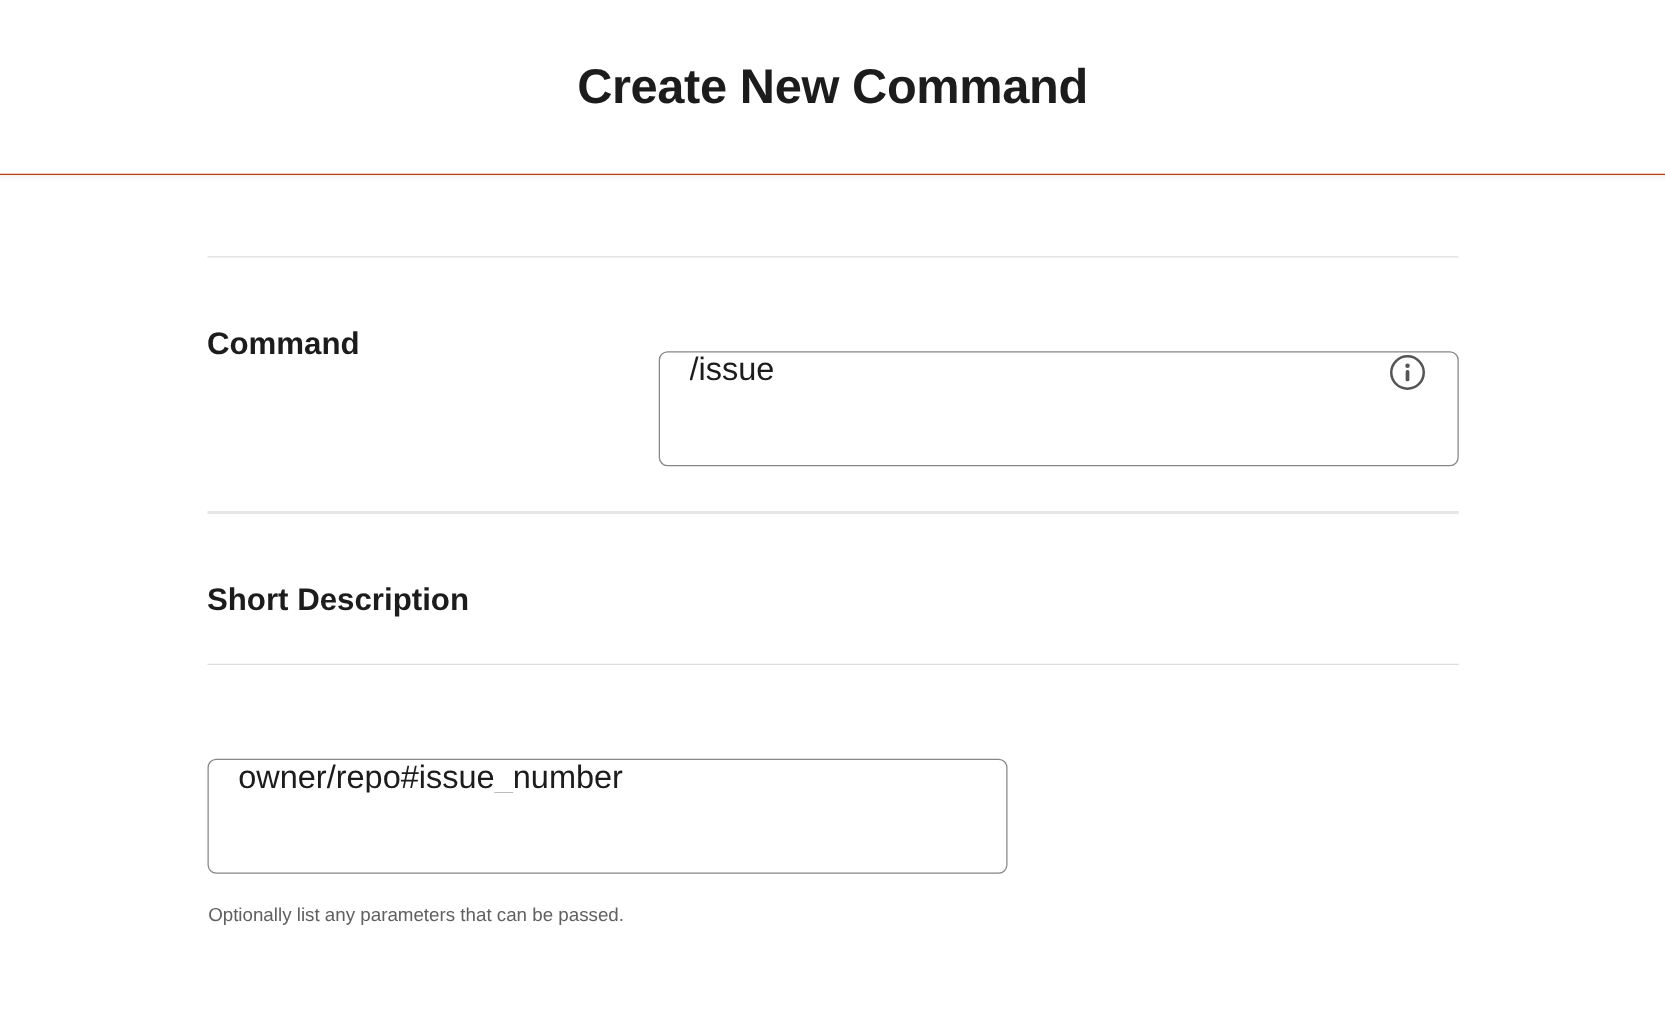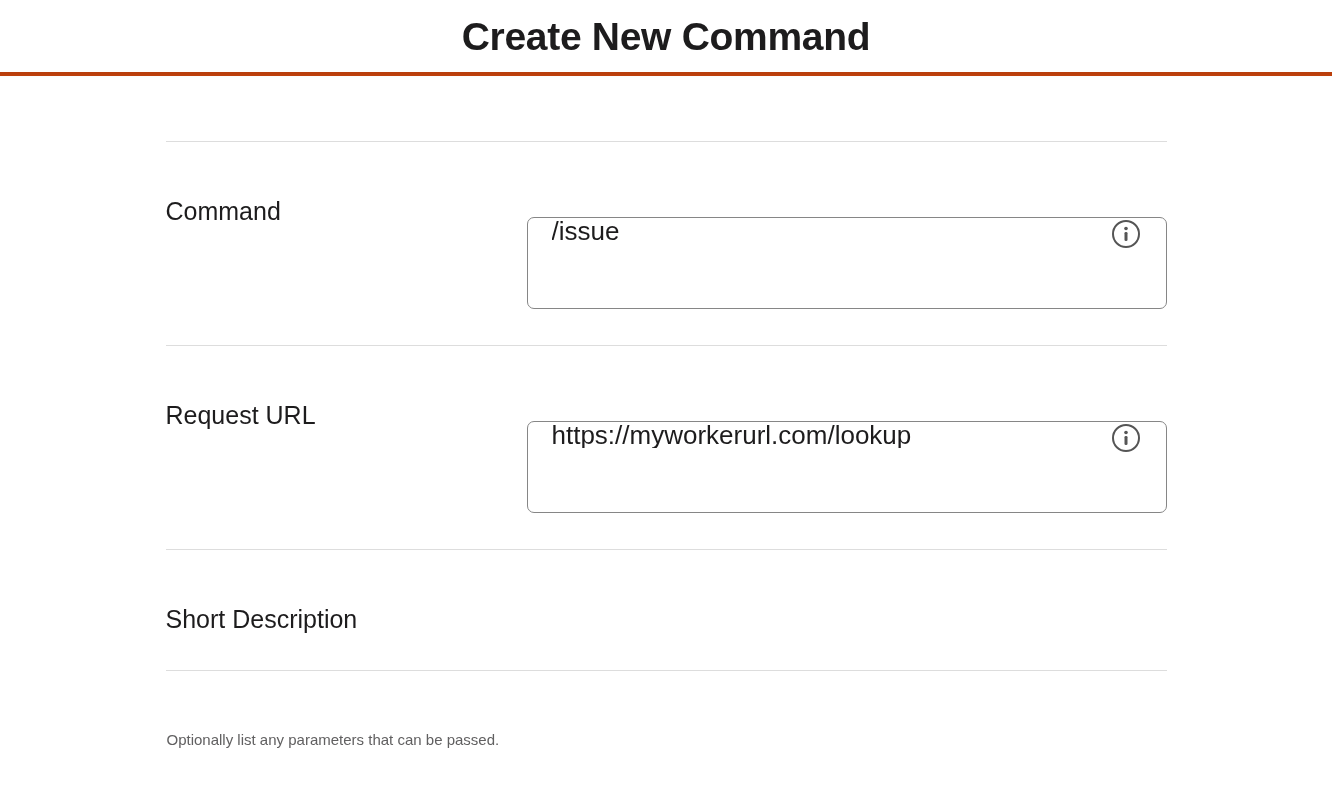--- a/index.html
+++ b/index.html
@@ -11,24 +11,24 @@
     height: 810px;
     background: #ffffff;
     font-family: "Liberation Sans", sans-serif;
     color: #1d1c1d;
     overflow: hidden;
   }
 
   
   .modal-header {
     position: relative;
-    height: 76px;
+    height: 140px;
     box-sizing: border-box;
     background: #ffffff;
-    border-bottom: 4px solid #c2410c;
+    border-bottom: 1px solid #c2410c;
     display: flex;
     align-items: center;
     justify-content: center;
   }
   .modal-header::after {
     content: "";
     position: absolute;
     left: 0;
     right: 0;
     bottom: -6px;
@@ -62,21 +62,21 @@
   }
   .form-row {
     display: flex;
     align-items: flex-start;
     padding: 35px 0 36px 0;
   }
   .row-label {
     width: 361px;
     flex: 0 0 361px;
     font-size: 25px;
-    font-weight: normal;
+    font-weight: bold;
     color: #1d1c1d;
     line-height: 1.2;
     padding-top: 19px;
     box-sizing: border-box;
   }
   .row-control {
     flex: 1 1 auto;
     min-width: 0;
   }
   .input-box {
@@ -135,40 +135,30 @@
           <svg class="info-icon" viewBox="0 0 32 32">
             <circle cx="16" cy="16" r="13" fill="none" stroke="#555555" stroke-width="2"></circle>
             <circle cx="16" cy="10.5" r="1.8" fill="#555555"></circle>
             <rect x="14.5" y="14" width="3" height="9" rx="1.3" fill="#555555"></rect>
           </svg>
         </div>
       </div>
     </div>
 
     <div class="divider"></div>
-    <div class="form-row">
-      <div class="row-label">Request URL</div>
-      <div class="row-control">
-        <div class="input-box">
-          <span class="input-value">https://myworkerurl.com/lookup</span>
-          <svg class="info-icon" viewBox="0 0 32 32">
-            <circle cx="16" cy="16" r="13" fill="none" stroke="#555555" stroke-width="2"></circle>
-            <circle cx="16" cy="10.5" r="1.8" fill="#555555"></circle>
-            <rect x="14.5" y="14" width="3" height="9" rx="1.3" fill="#555555"></rect>
-          </svg>
-        </div>
-      </div>
-    </div>
 
     <div class="divider"></div>
     <div class="form-row">
       <div class="row-label">Short Description</div>
     </div>
 
     <div class="divider"></div>
     <div class="form-row">
       <div class="row-control">
+        <div class="input-box">
+          <span class="input-value">owner/repo#issue_number</span>
+        </div>
         <div class="helper-text">Optionally list any parameters that can be passed.</div>
       </div>
     </div>
 
   </div>
 </div>
 
 </body></html>

